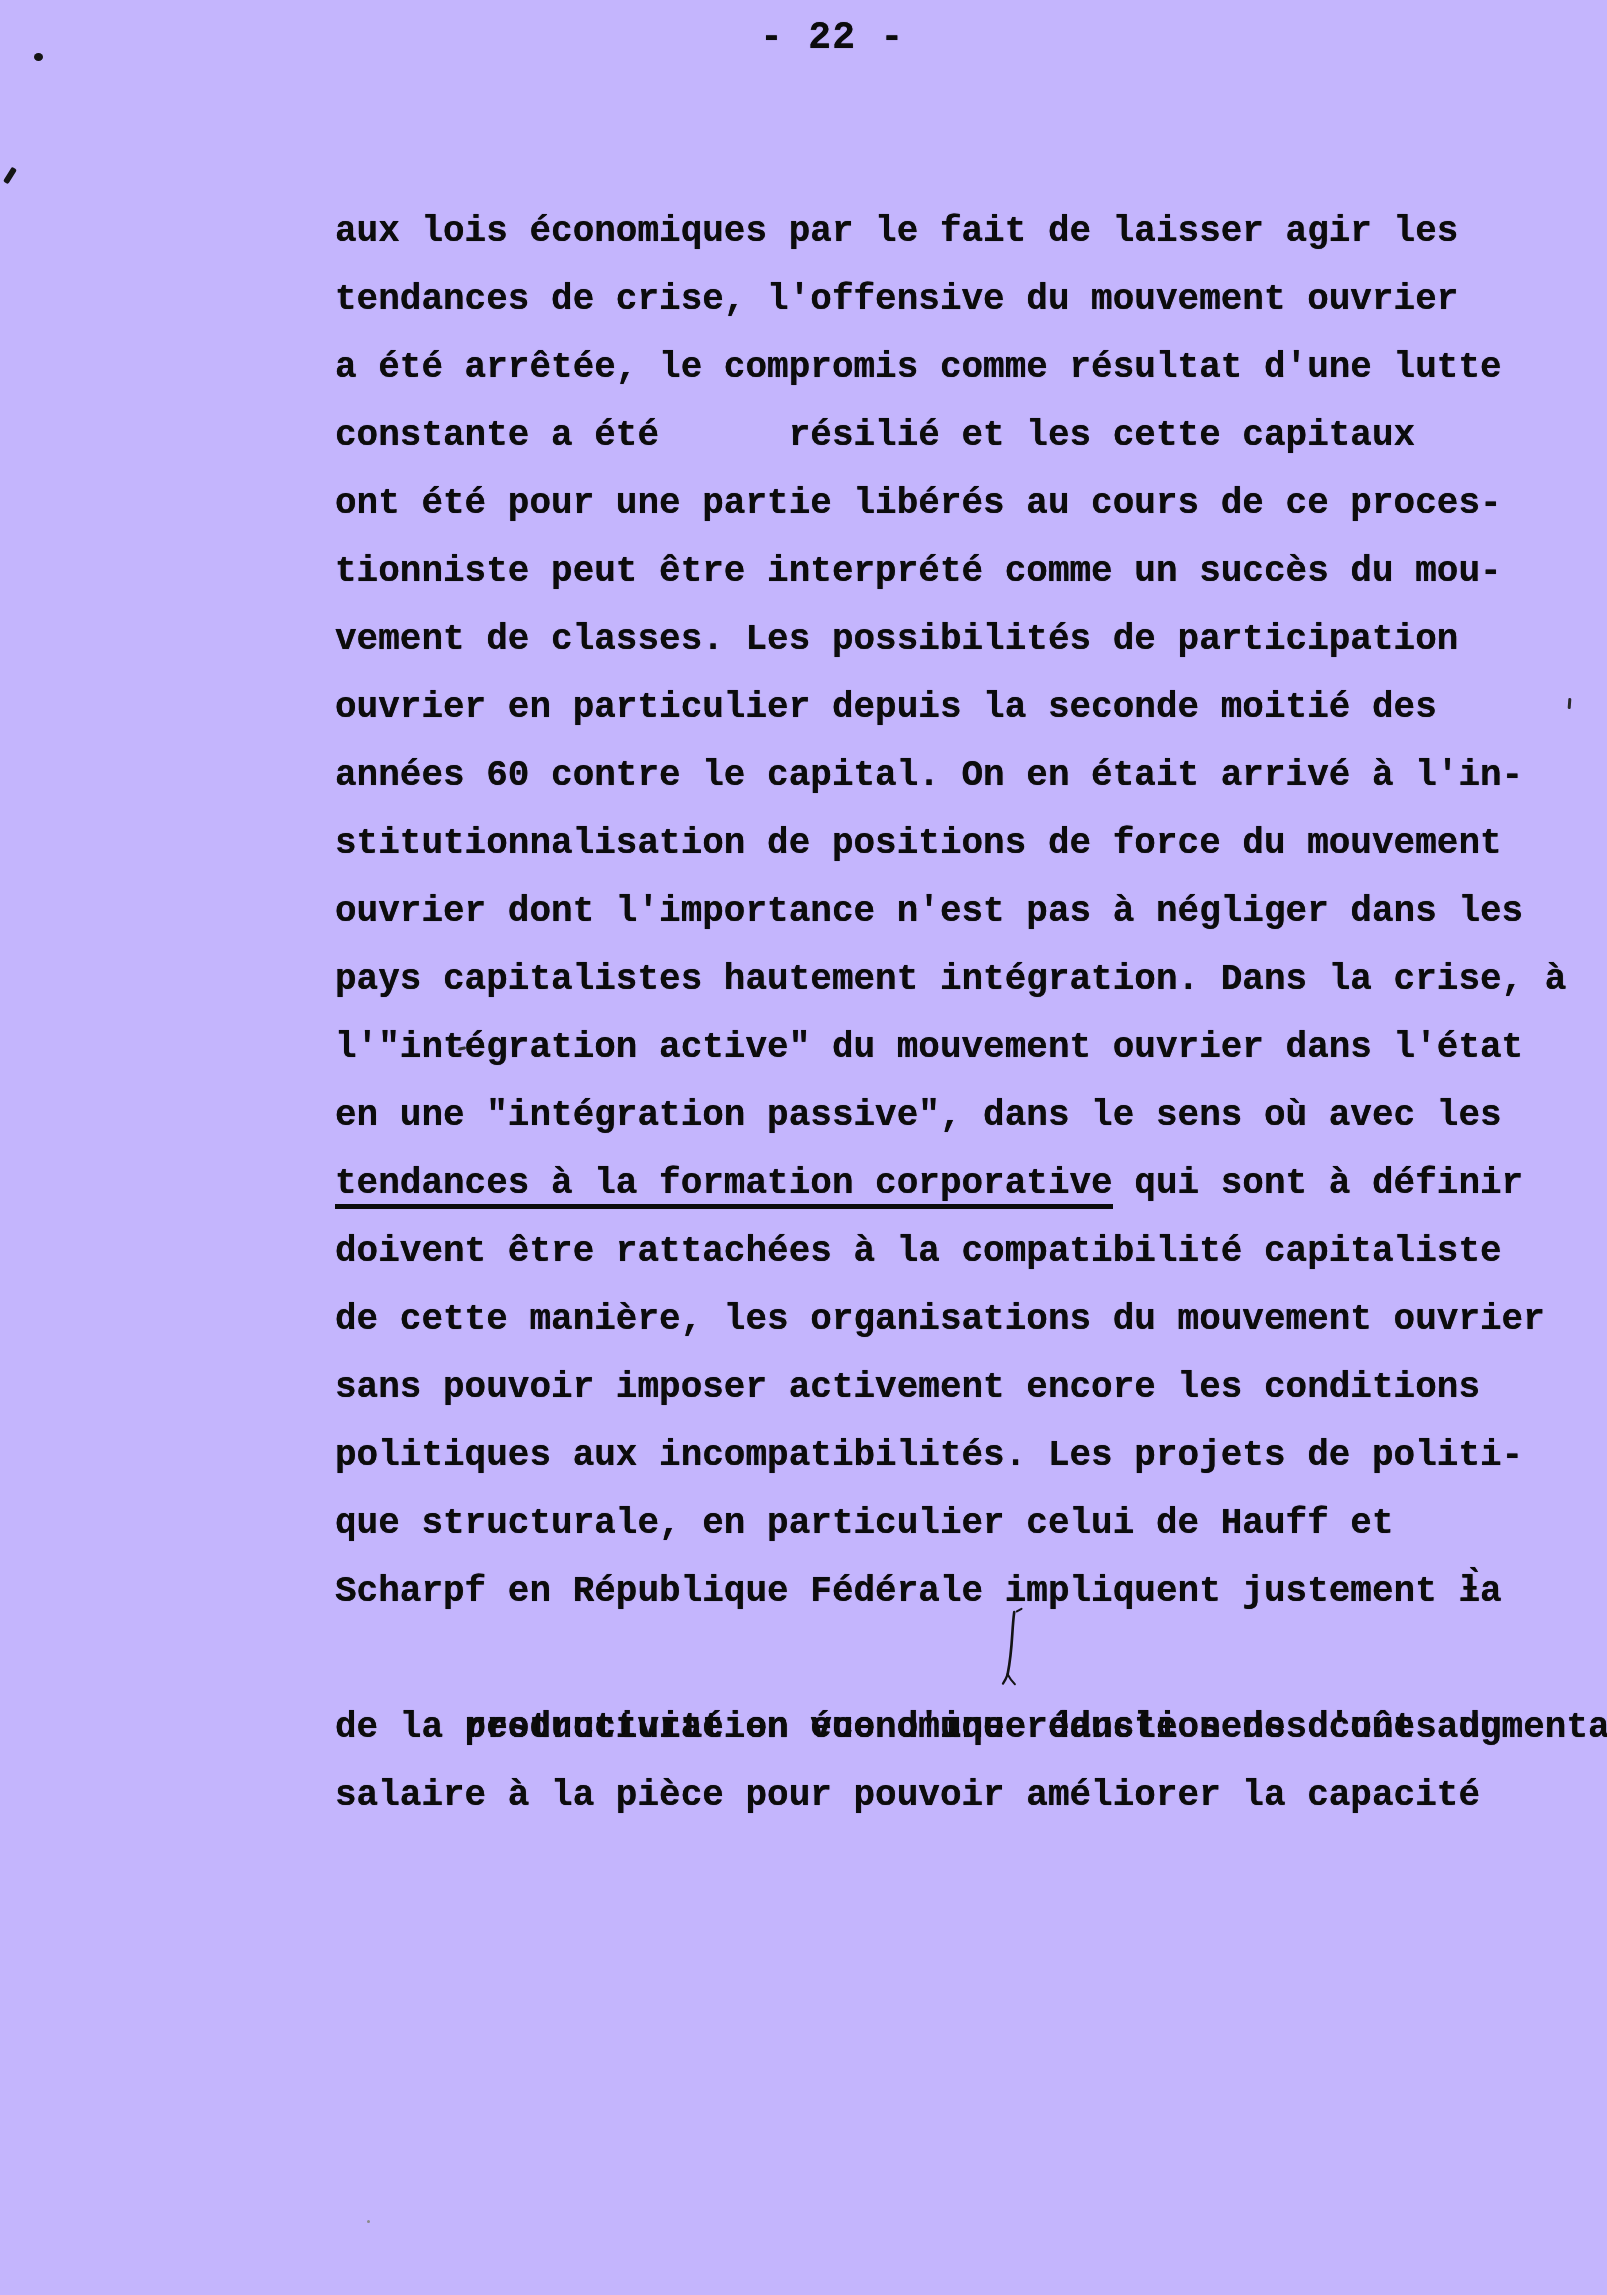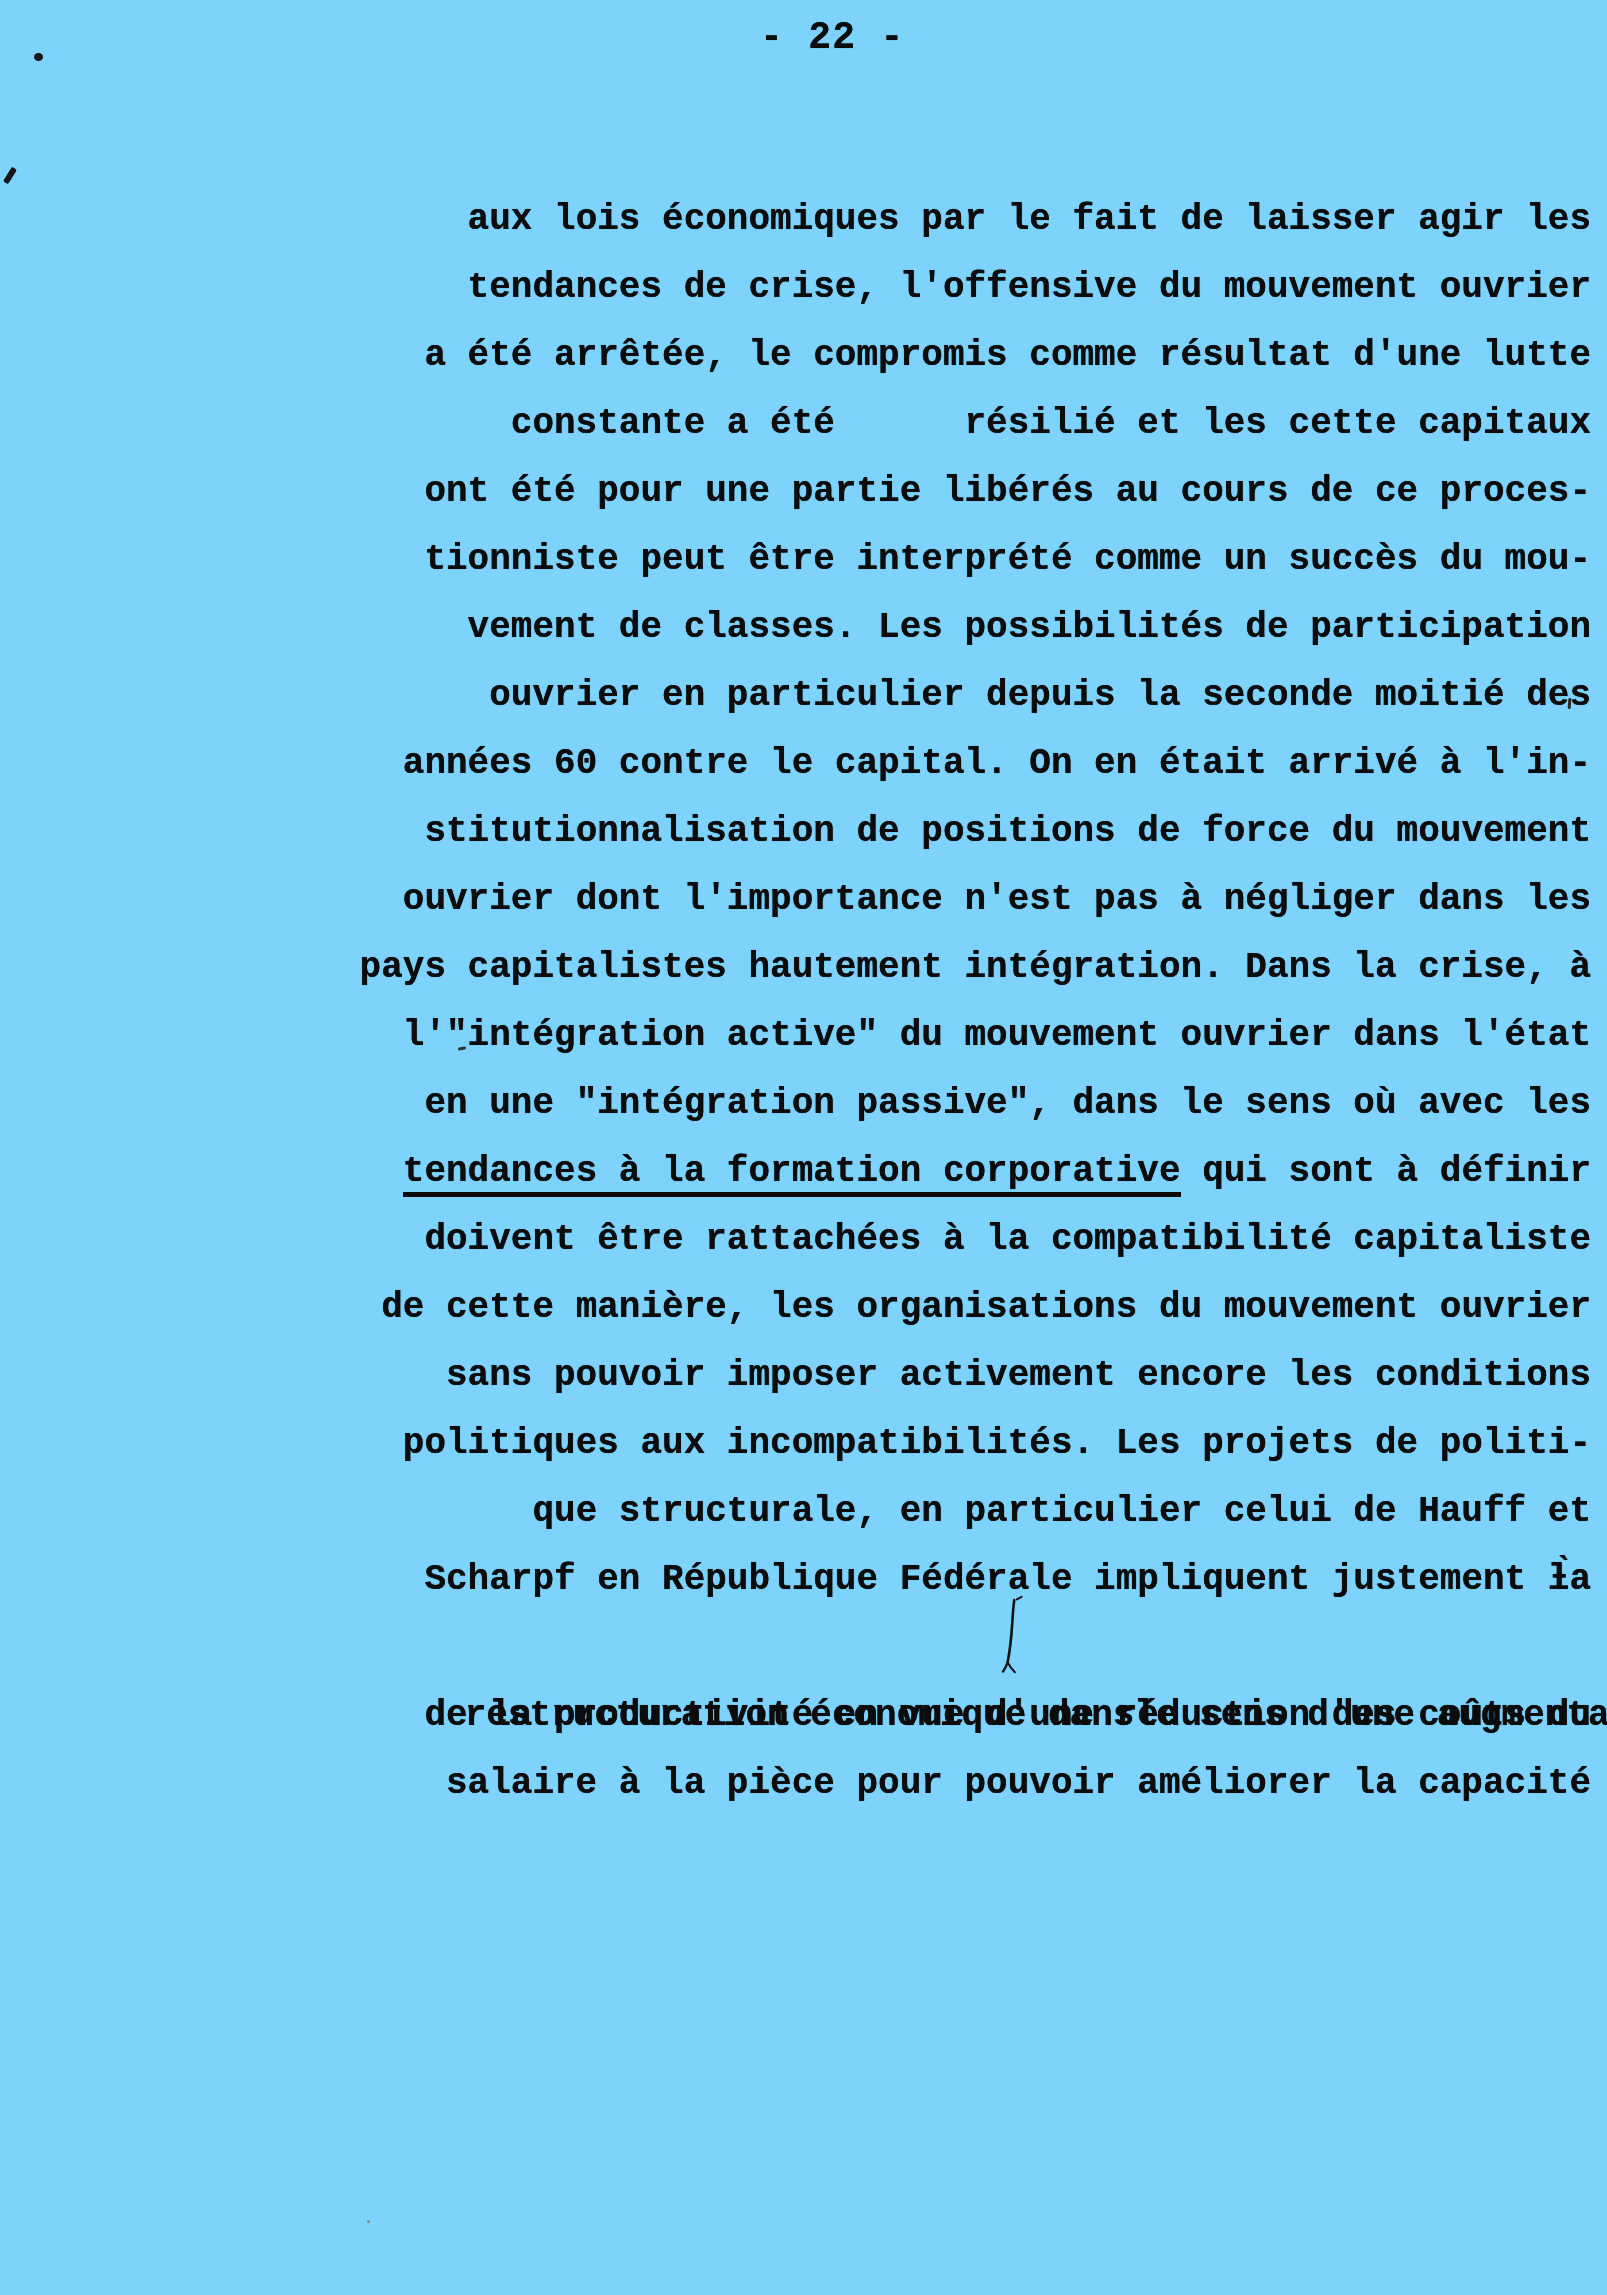--- a/index.html
+++ b/index.html
@@ -4,40 +4,39 @@
 <style>
   html, body {
     margin: 0;
     padding: 0;
     background: #e8e8e8;
   }
   .page {
     position: relative;
     width: 1608px;
     height: 2295px;
-    background: #7dd3fc;
+    background: #c4b5fd;
     overflow: hidden;
     font-family: "Liberation Mono", "DejaVu Sans Mono", monospace;
     color: #0c0c0c;
-    text-align: right;
   }
   .page-number {
     position: absolute;
     left: 760px;
     top: 16px;
     font-size: 38px;
     font-weight: 700;
     letter-spacing: 1.3px;
     white-space: pre;
     text-shadow: 0 0 0.7px rgba(0,0,0,0.85);
   }
   .text-block {
     position: absolute;
     left: 335px;
-    top: 186px;
+    top: 198px;
     width: 1256px;
     font-size: 36px;
     font-weight: 700;
     line-height: 68px;
     text-shadow: 0 0 0.7px rgba(0,0,0,0.85);
   }
   .line {
     position: relative;
     height: 68px;
     white-space: pre;

